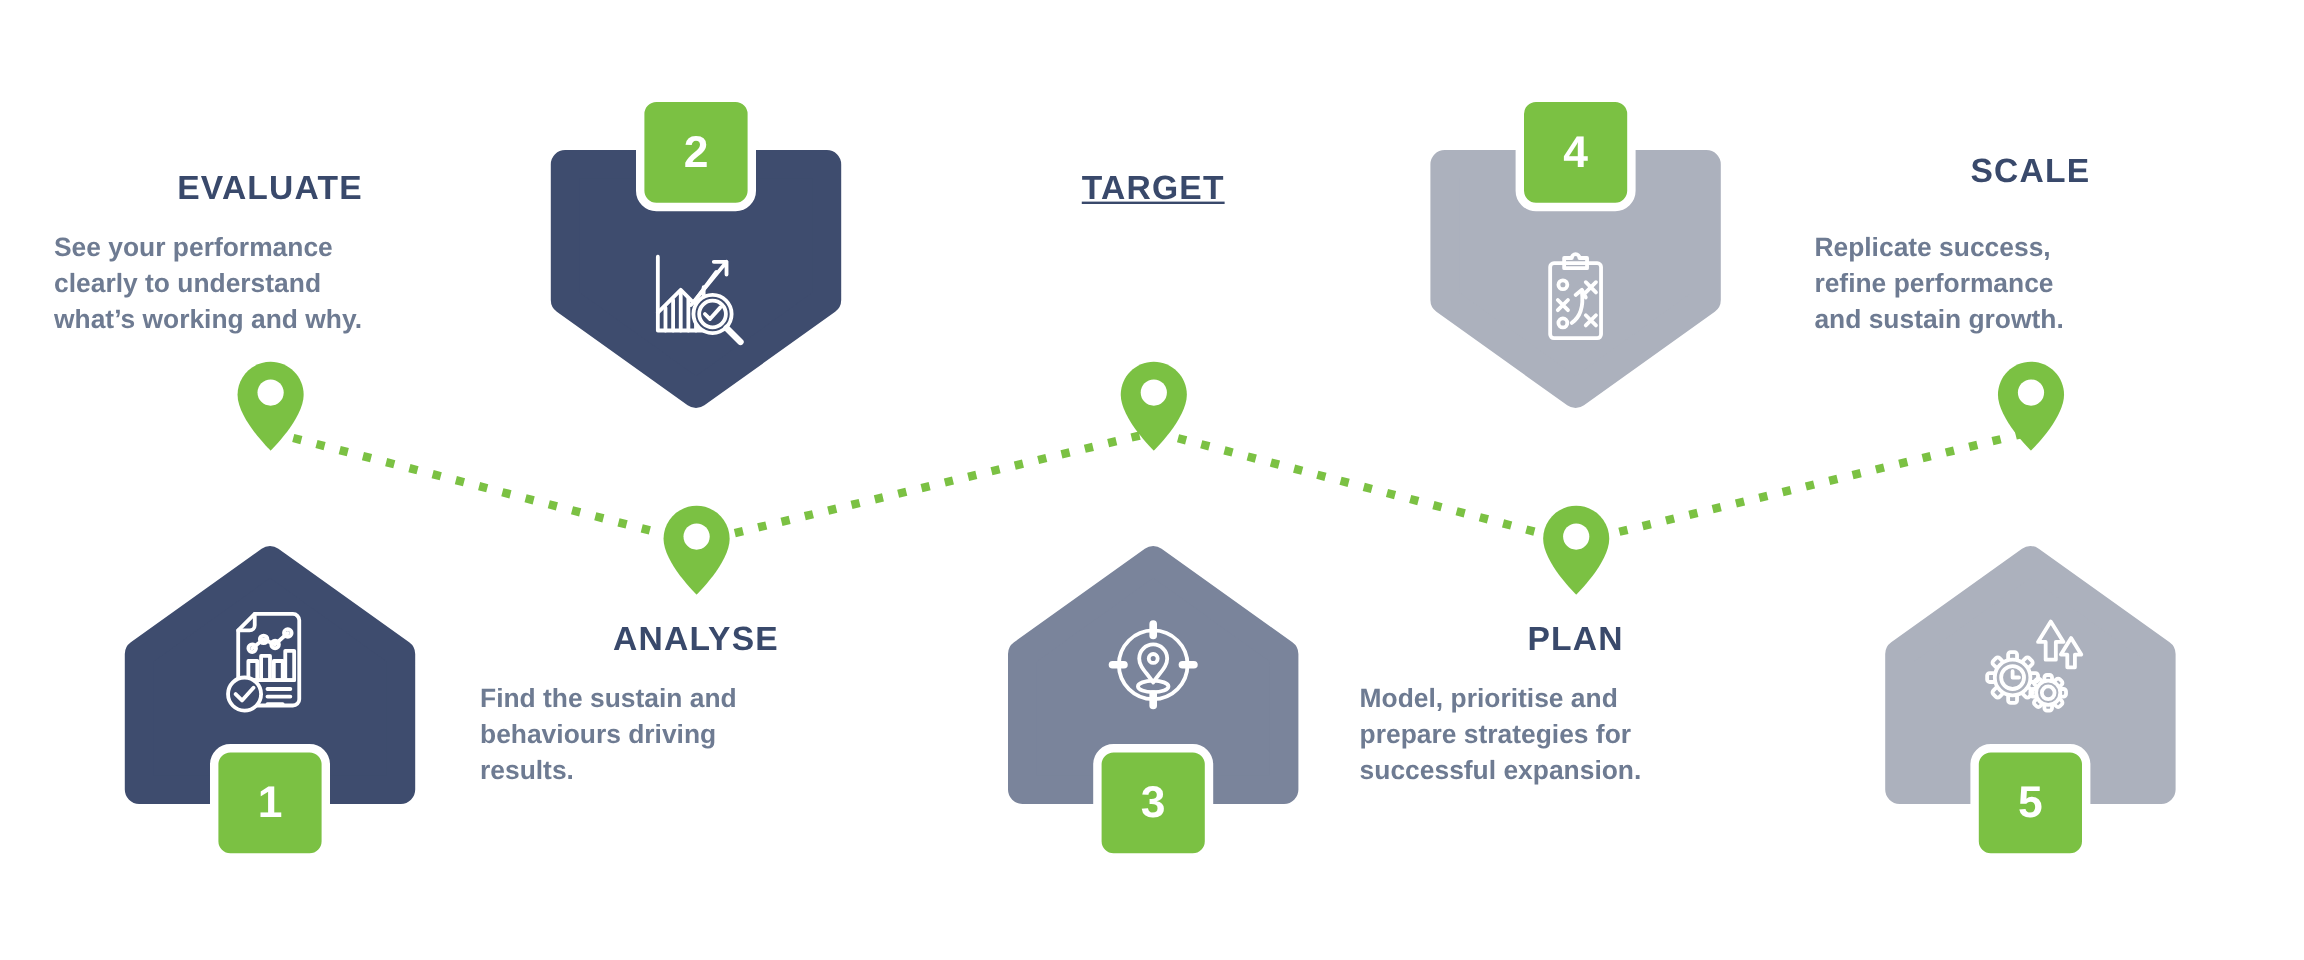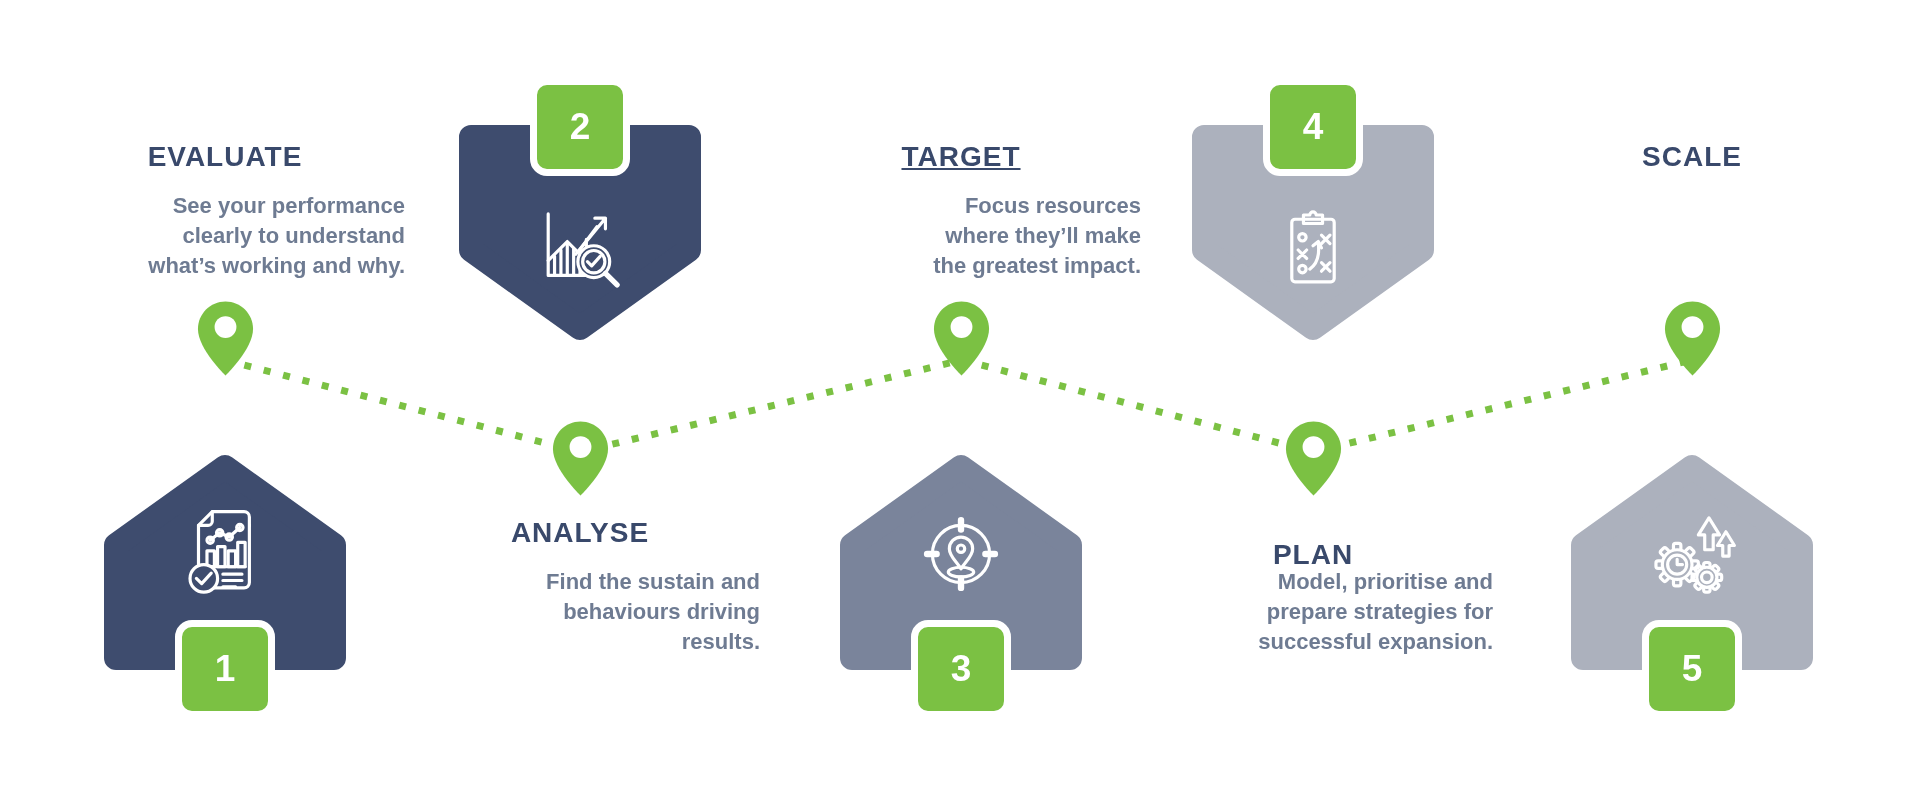--- a/index.html
+++ b/index.html
@@ -4,21 +4,21 @@
 <style>
   html,body{margin:0;padding:0;background:#fff;}
   .stage{position:relative;width:1920px;height:800px;background:#fff;overflow:hidden;
          font-family:"Liberation Sans",sans-serif;}
   
   .path-svg{position:absolute;left:0;top:0;z-index:1;}
   .path-svg polyline{fill:none;stroke:var(--green);stroke-width:7;stroke-dasharray:7 13;}
   
   .title{position:absolute;width:360px;text-align:center;font-size:28px;font-weight:800;
          letter-spacing:1px;color:var(--title);z-index:3;}
-  .desc{position:absolute;width:360px;text-align:right;font-size:22px;font-weight:600;
+  .desc{position:absolute;width:360px;text-align:left;font-size:22px;font-weight:600;
         line-height:30px;color:var(--body);white-space:pre-line;z-index:3;}
   
   .pin{position:absolute;width:57px;height:77px;z-index:2;}
   .pin svg{display:block;width:100%;height:100%;}
   .pin .pin-body{fill:var(--green);}
   .pin .pin-hole{fill:#fff;}
   
   .shape{position:absolute;width:242px;height:215px;z-index:2;}
   .shape .outline{position:absolute;left:0;top:0;width:242px;height:215px;overflow:visible;}
   .shape .outline polygon{fill:var(--c);stroke:var(--c);stroke-width:24;stroke-linejoin:round;}
@@ -37,22 +37,22 @@
   .house .badge{bottom:-48px;}
   .shield .badge{top:-47px;}
   
   .t1{left:45px;top:141px;text-align:center;}   .d1{left:45px;top:191px;}
   .p1{left:197px;top:300px;}  .sh1{left:104px;top:455px;}
   .sh2{left:459px;top:125px;} .p2{left:552px;top:420px;}
   .t2{left:400px;top:517px;}  .d2{left:400px;top:567px;}
   .t3{left:781px;top:141px;text-decoration:underline;}  .d3{left:781px;top:191px;}
   .p3{left:933px;top:300px;}  .sh3{left:840px;top:455px;}
   .sh4{left:1192px;top:125px;}.p4{left:1285px;top:420px;}
-  .t4{left:1133px;top:517px;margin-top:22px;} .d4{left:1133px;top:567px;}
-  .t5{left:1512px;top:141px;} .d5{left:1512px;top:191px;}
+  .t4{left:1133px;top:517px;} .d4{left:1133px;top:567px;}
+  .t5{left:1512px;top:127px;} .d5{left:1512px;top:191px;}
   .p5{left:1664px;top:300px;} .sh5{left:1571px;top:455px;}
 </style>
 </head>
 <body>
 
 <div class="stage">
 
   <svg class="path-svg" width="1920" height="800">
     <polyline points="225,360 580,452 962,360 1313,452 1692,360"></polyline>
   </svg>
@@ -120,23 +120,20 @@
         <path class="pin-body" d="M30 1C14 1 1 14 1 30c0 21 29 49 29 49s29-28 29-49C59 14 46 1 30 1z"></path>
         <circle class="pin-hole" cx="30" cy="28" r="11.5"></circle>
       </svg>
   </div>
   <div class="title t2">ANALYSE</div>
   <div class="desc d2">Find the sustain and
 behaviours driving
 results.</div>
 
   <div class="title t3">TARGET</div>
-  <div class="desc d3">Focus resources
-where they’ll make
-the greatest impact.</div>
   <div class="pin p3">
     <svg viewBox="0 0 60 80">
         <path class="pin-body" d="M30 1C14 1 1 14 1 30c0 21 29 49 29 49s29-28 29-49C59 14 46 1 30 1z"></path>
         <circle class="pin-hole" cx="30" cy="28" r="11.5"></circle>
       </svg>
   </div>
   <div class="shape house sh3" style="--c: #7A849B;">
     <svg class="outline" viewBox="0 0 242 215">
         <polygon points="121,12 230,90 230,203 12,203 12,90"></polygon>
       </svg>
@@ -183,20 +180,23 @@
         <path class="pin-body" d="M30 1C14 1 1 14 1 30c0 21 29 49 29 49s29-28 29-49C59 14 46 1 30 1z"></path>
         <circle class="pin-hole" cx="30" cy="28" r="11.5"></circle>
       </svg>
   </div>
   <div class="title t4">PLAN</div>
   <div class="desc d4">Model, prioritise and
 prepare strategies for
 successful expansion.</div>
 
   <div class="title t5">SCALE</div>
+  <div class="desc d5">Replicate success,
+refine performance
+and sustain growth.</div>
   <div class="pin p5">
     <svg viewBox="0 0 60 80">
         <path class="pin-body" d="M30 1C14 1 1 14 1 30c0 21 29 49 29 49s29-28 29-49C59 14 46 1 30 1z"></path>
         <circle class="pin-hole" cx="30" cy="28" r="11.5"></circle>
       </svg>
   </div>
   <div class="shape house sh5" style="--c: #ACB1BD;">
     <svg class="outline" viewBox="0 0 242 215">
         <polygon points="121,12 230,90 230,203 12,203 12,90"></polygon>
       </svg>

